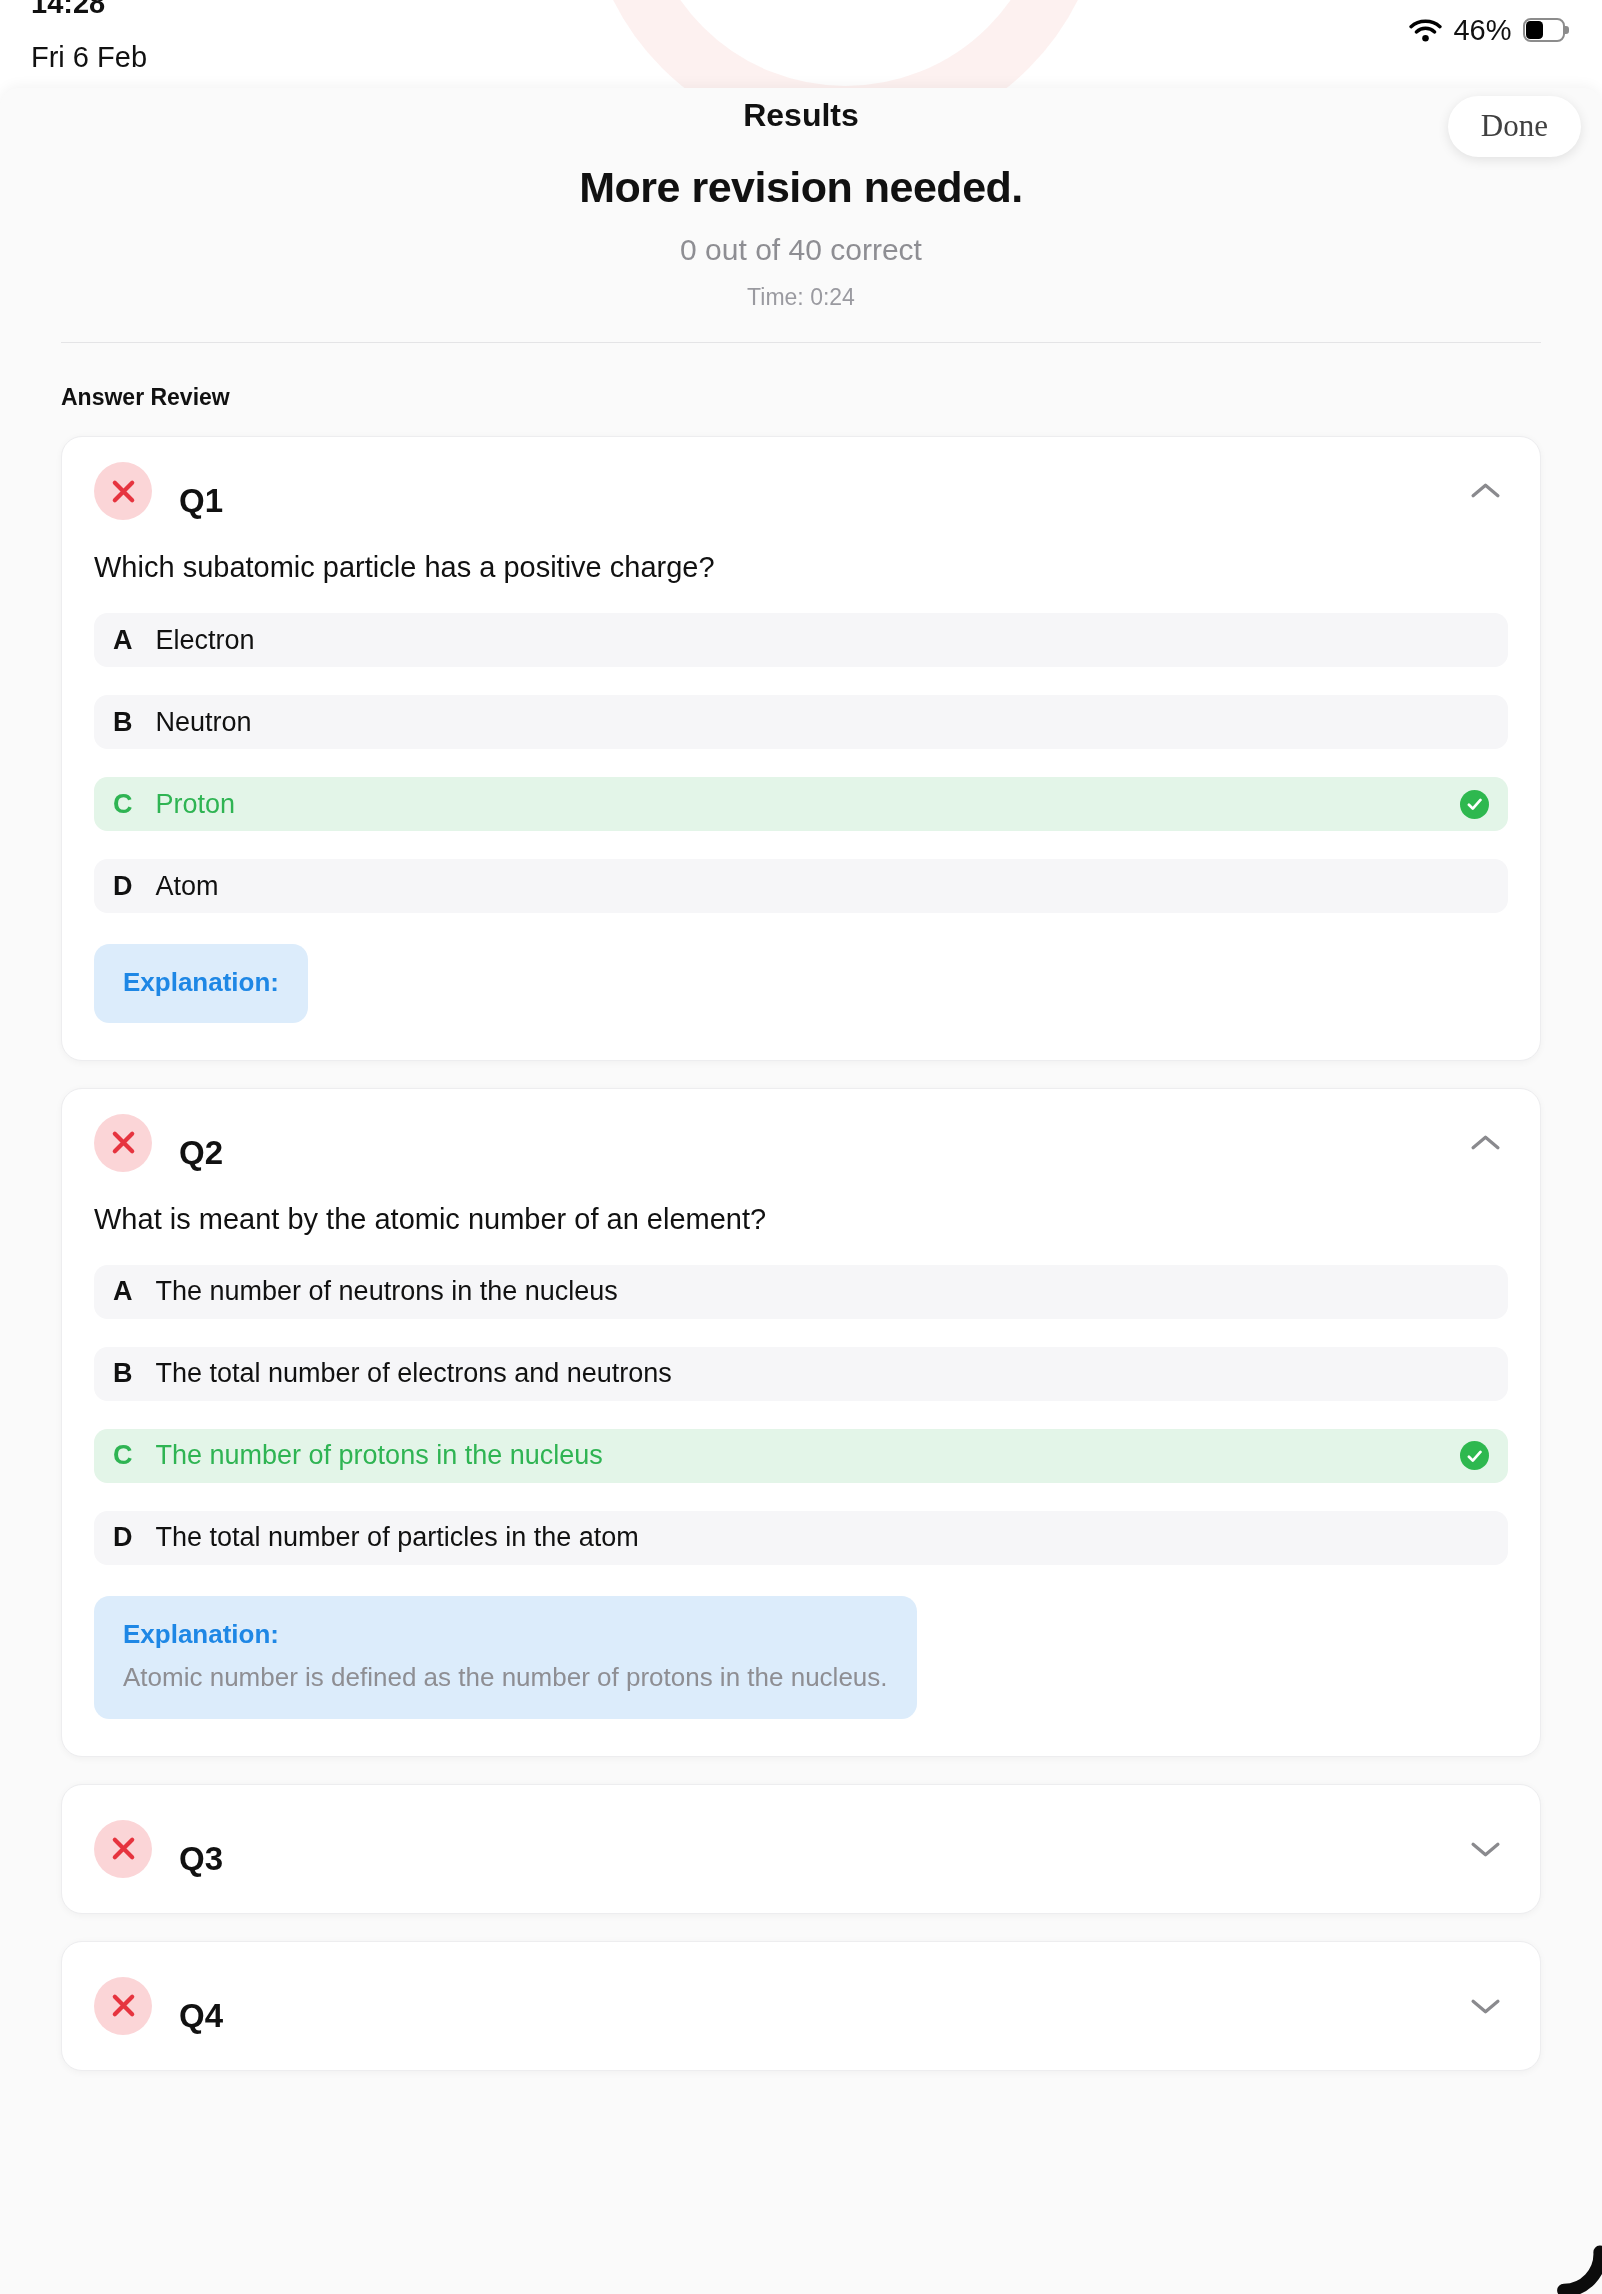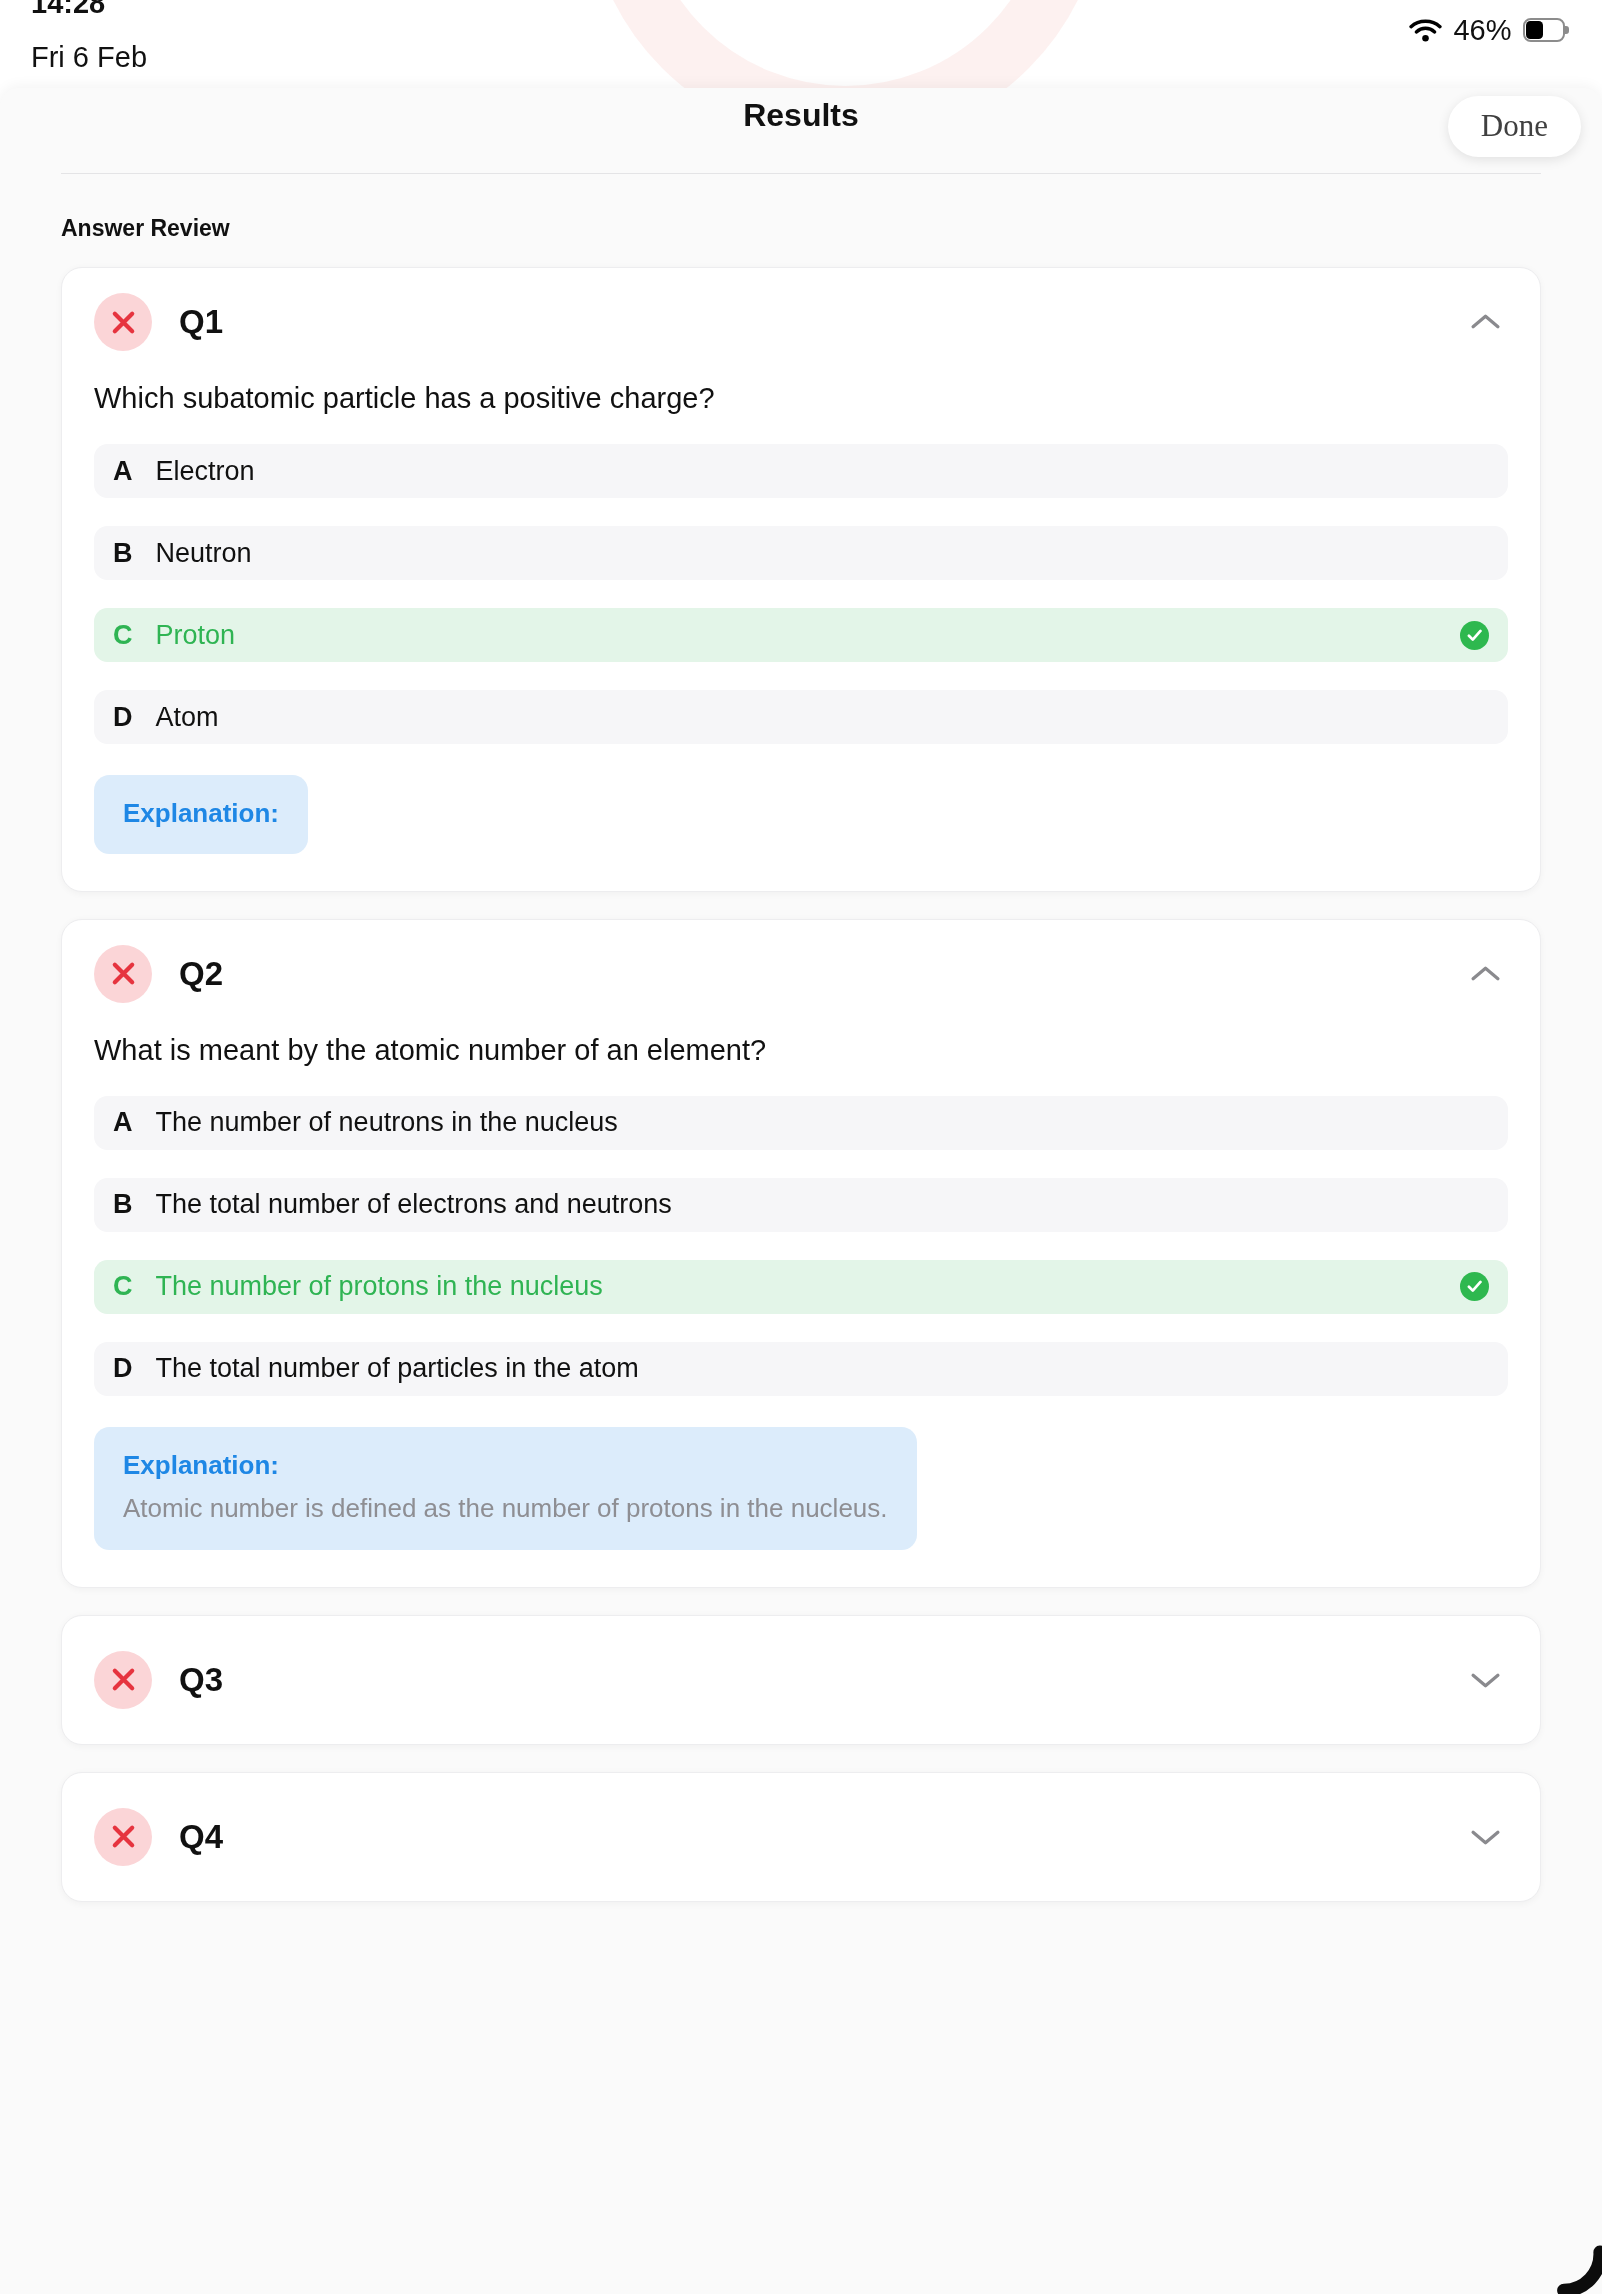--- a/index.html
+++ b/index.html
@@ -51,21 +51,21 @@
   .summary-score { margin-top:21px; font-size:30px; color:#8e8e93; }
   .summary-time { margin-top:17.3px; font-size:23px; color:#9a9aa0; }
   .divider { margin:31px 61px 0; border-top:1.9px solid #e4e4e6; }
   .review-heading { margin:41px 61px 0; font-size:23px; font-weight:700; }
   .cards { margin:25px 61px 0; display:flex; flex-direction:column; gap:27px; }
   .card {
     background:#ffffff; border:1px solid #ededef; border-radius:21px;
     padding:25px 32px; box-shadow:0 1.9px 7.7px rgba(0,0,0,0.04);
   }
   .card.collapsed { padding:35px 32px; }
-  .card-header { position:relative; display:flex; align-items:center; gap:27px; cursor:pointer; }
+  .card-header { position:relative; display:flex; align-items:flex-end; gap:27px; cursor:pointer; }
   .result-badge {
     width:58px; height:58px; border-radius:50%; background:#fbd5d7;
     display:flex; align-items:center; justify-content:center; flex:none;
   }
   .q-label { font-size:33px; font-weight:700; }
   .chev { position:absolute; right:5.8px; top:50%; transform:translateY(-50%); display:flex; }
   .question-text { margin-top:29px; font-size:29px; font-weight:500; line-height:37px; }
   .options { margin-top:27px; display:flex; flex-direction:column; gap:28px; }
   .option {
     height:54px; border-radius:13.4px; background:#f6f6f8;
@@ -111,20 +111,25 @@
     </span>
   </div>
 </div>
 
 <div class="sheet">
   <div class="nav">
     <div class="nav-title">Results</div>
     <button class="done-btn">Done</button>
   </div>
 
+  <div class="summary">
+    <div class="summary-headline">More revision needed.</div>
+    <div class="summary-score">0 out of 40 correct</div>
+    <div class="summary-time">Time: 0:24</div>
+  </div>
 
   <div class="divider"></div>
 
   <div class="review-heading">Answer Review</div>
 
   <div class="cards">
 
     <div class="card">
       <div class="card-header">
         <span class="result-badge">

